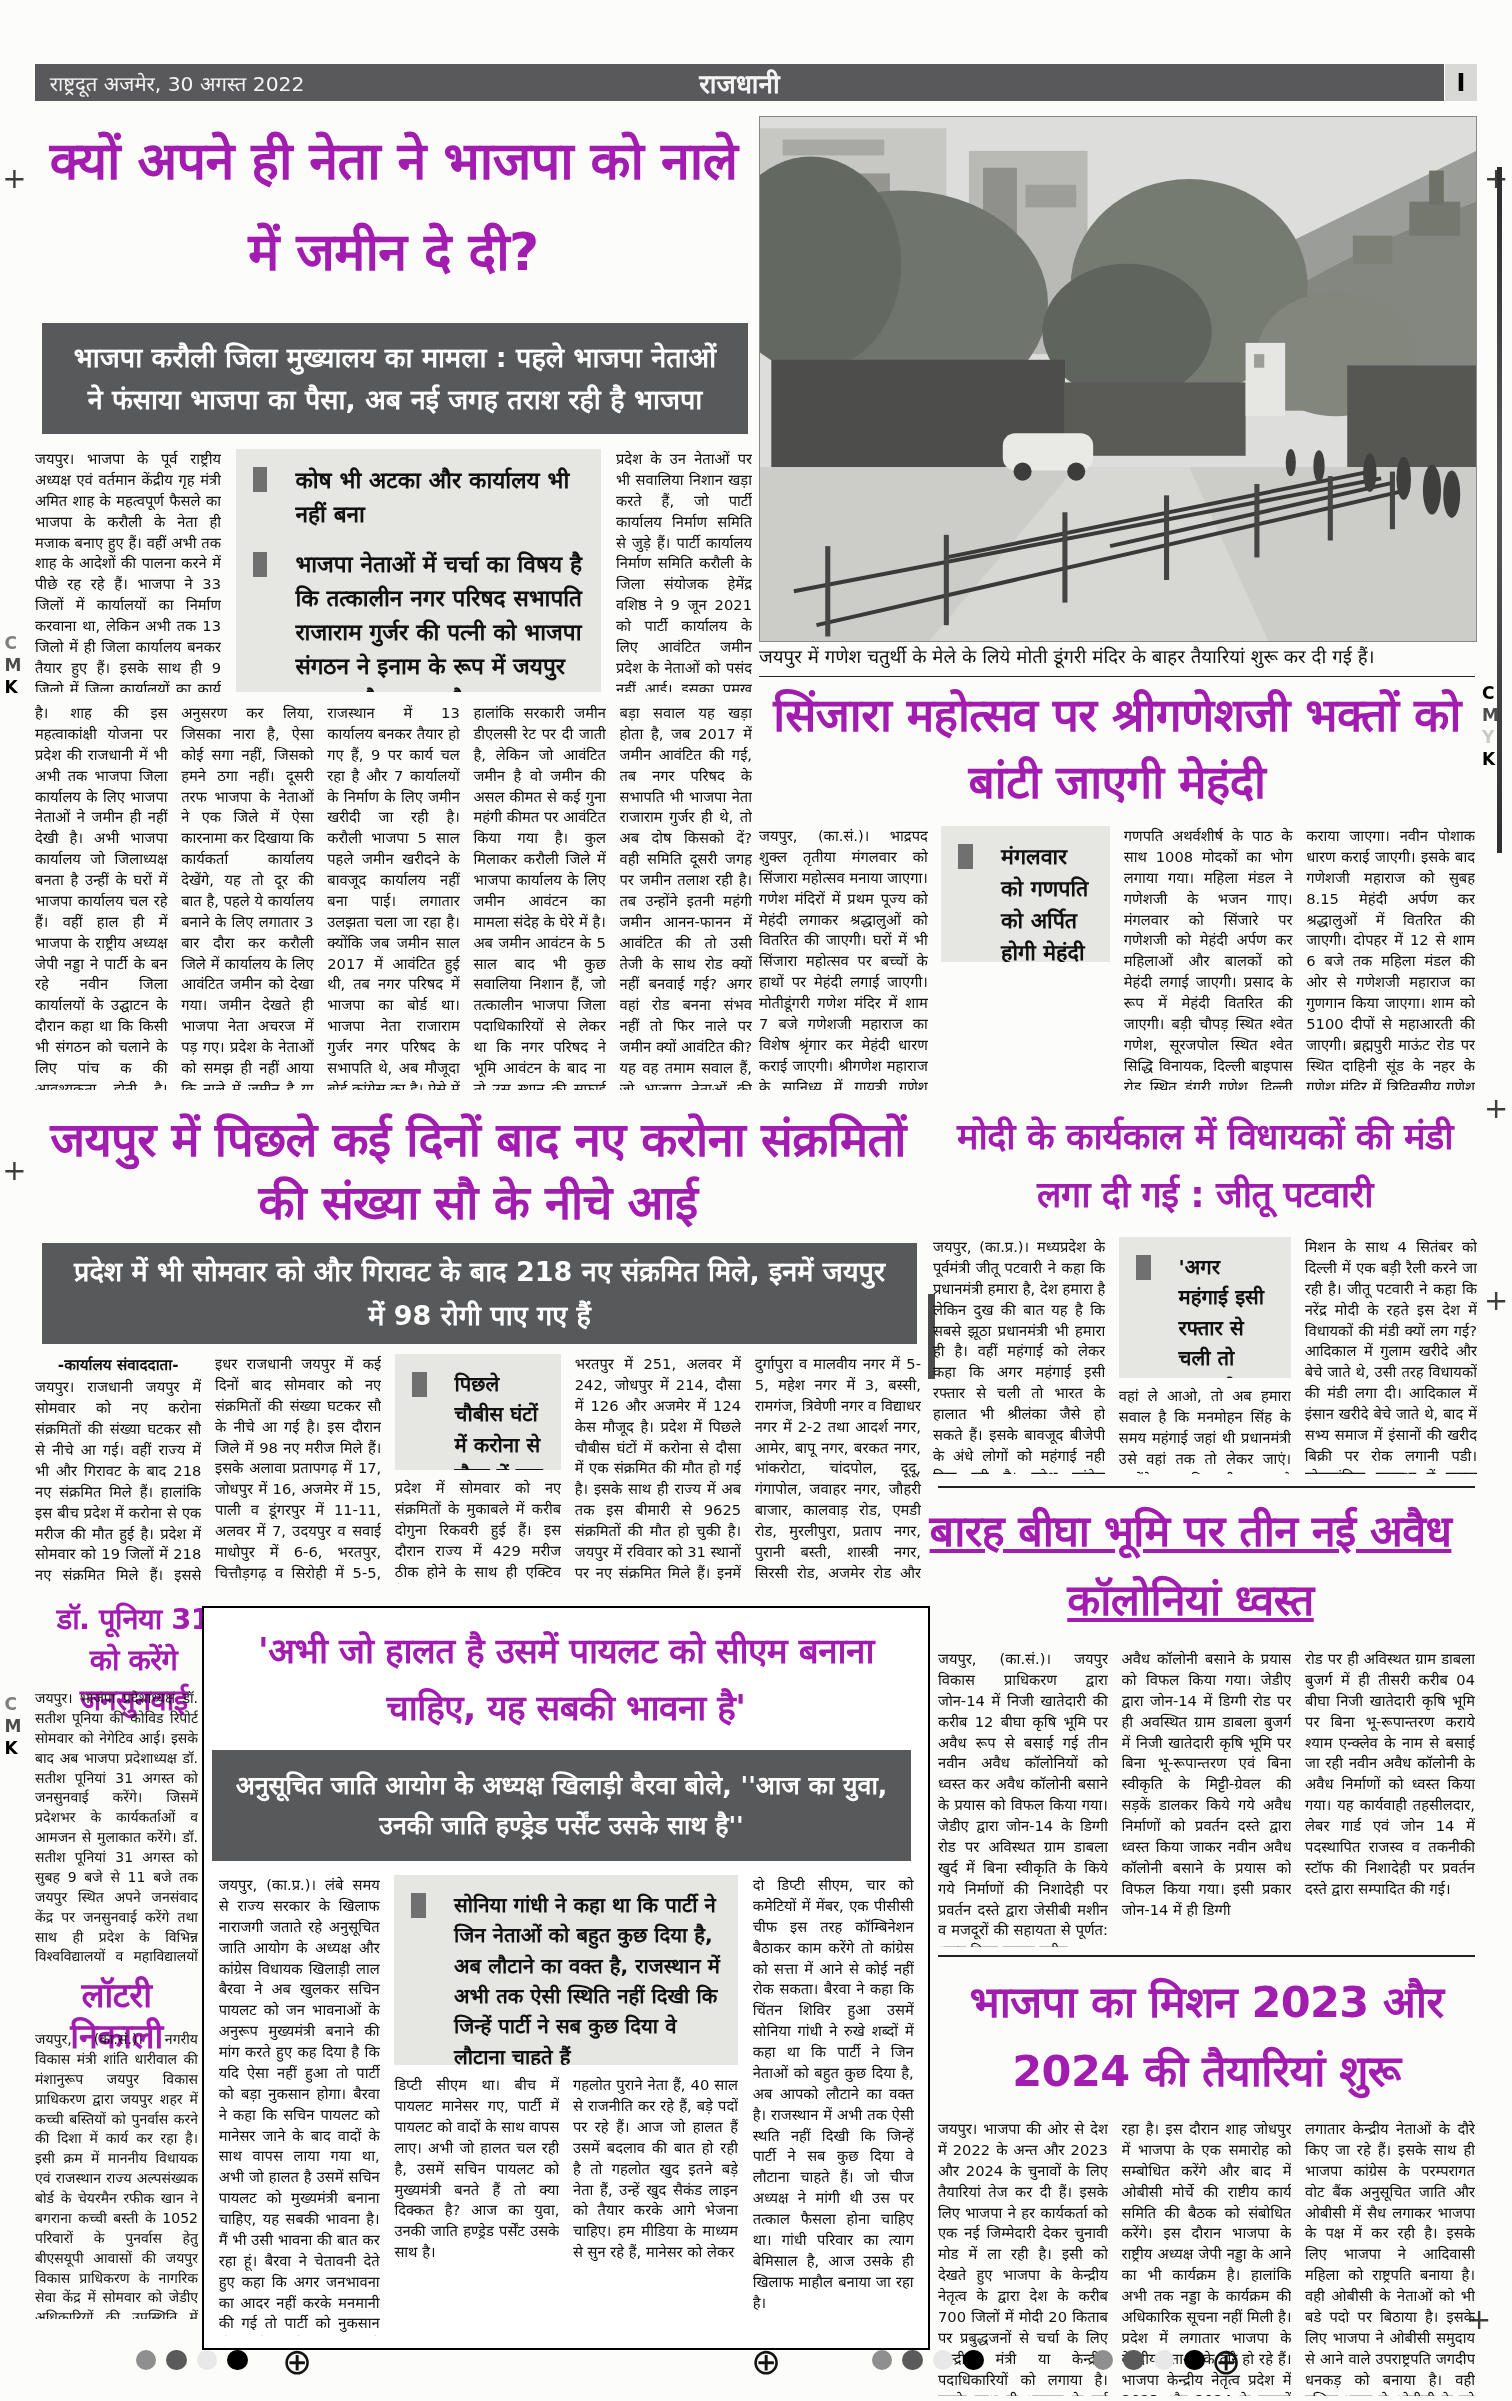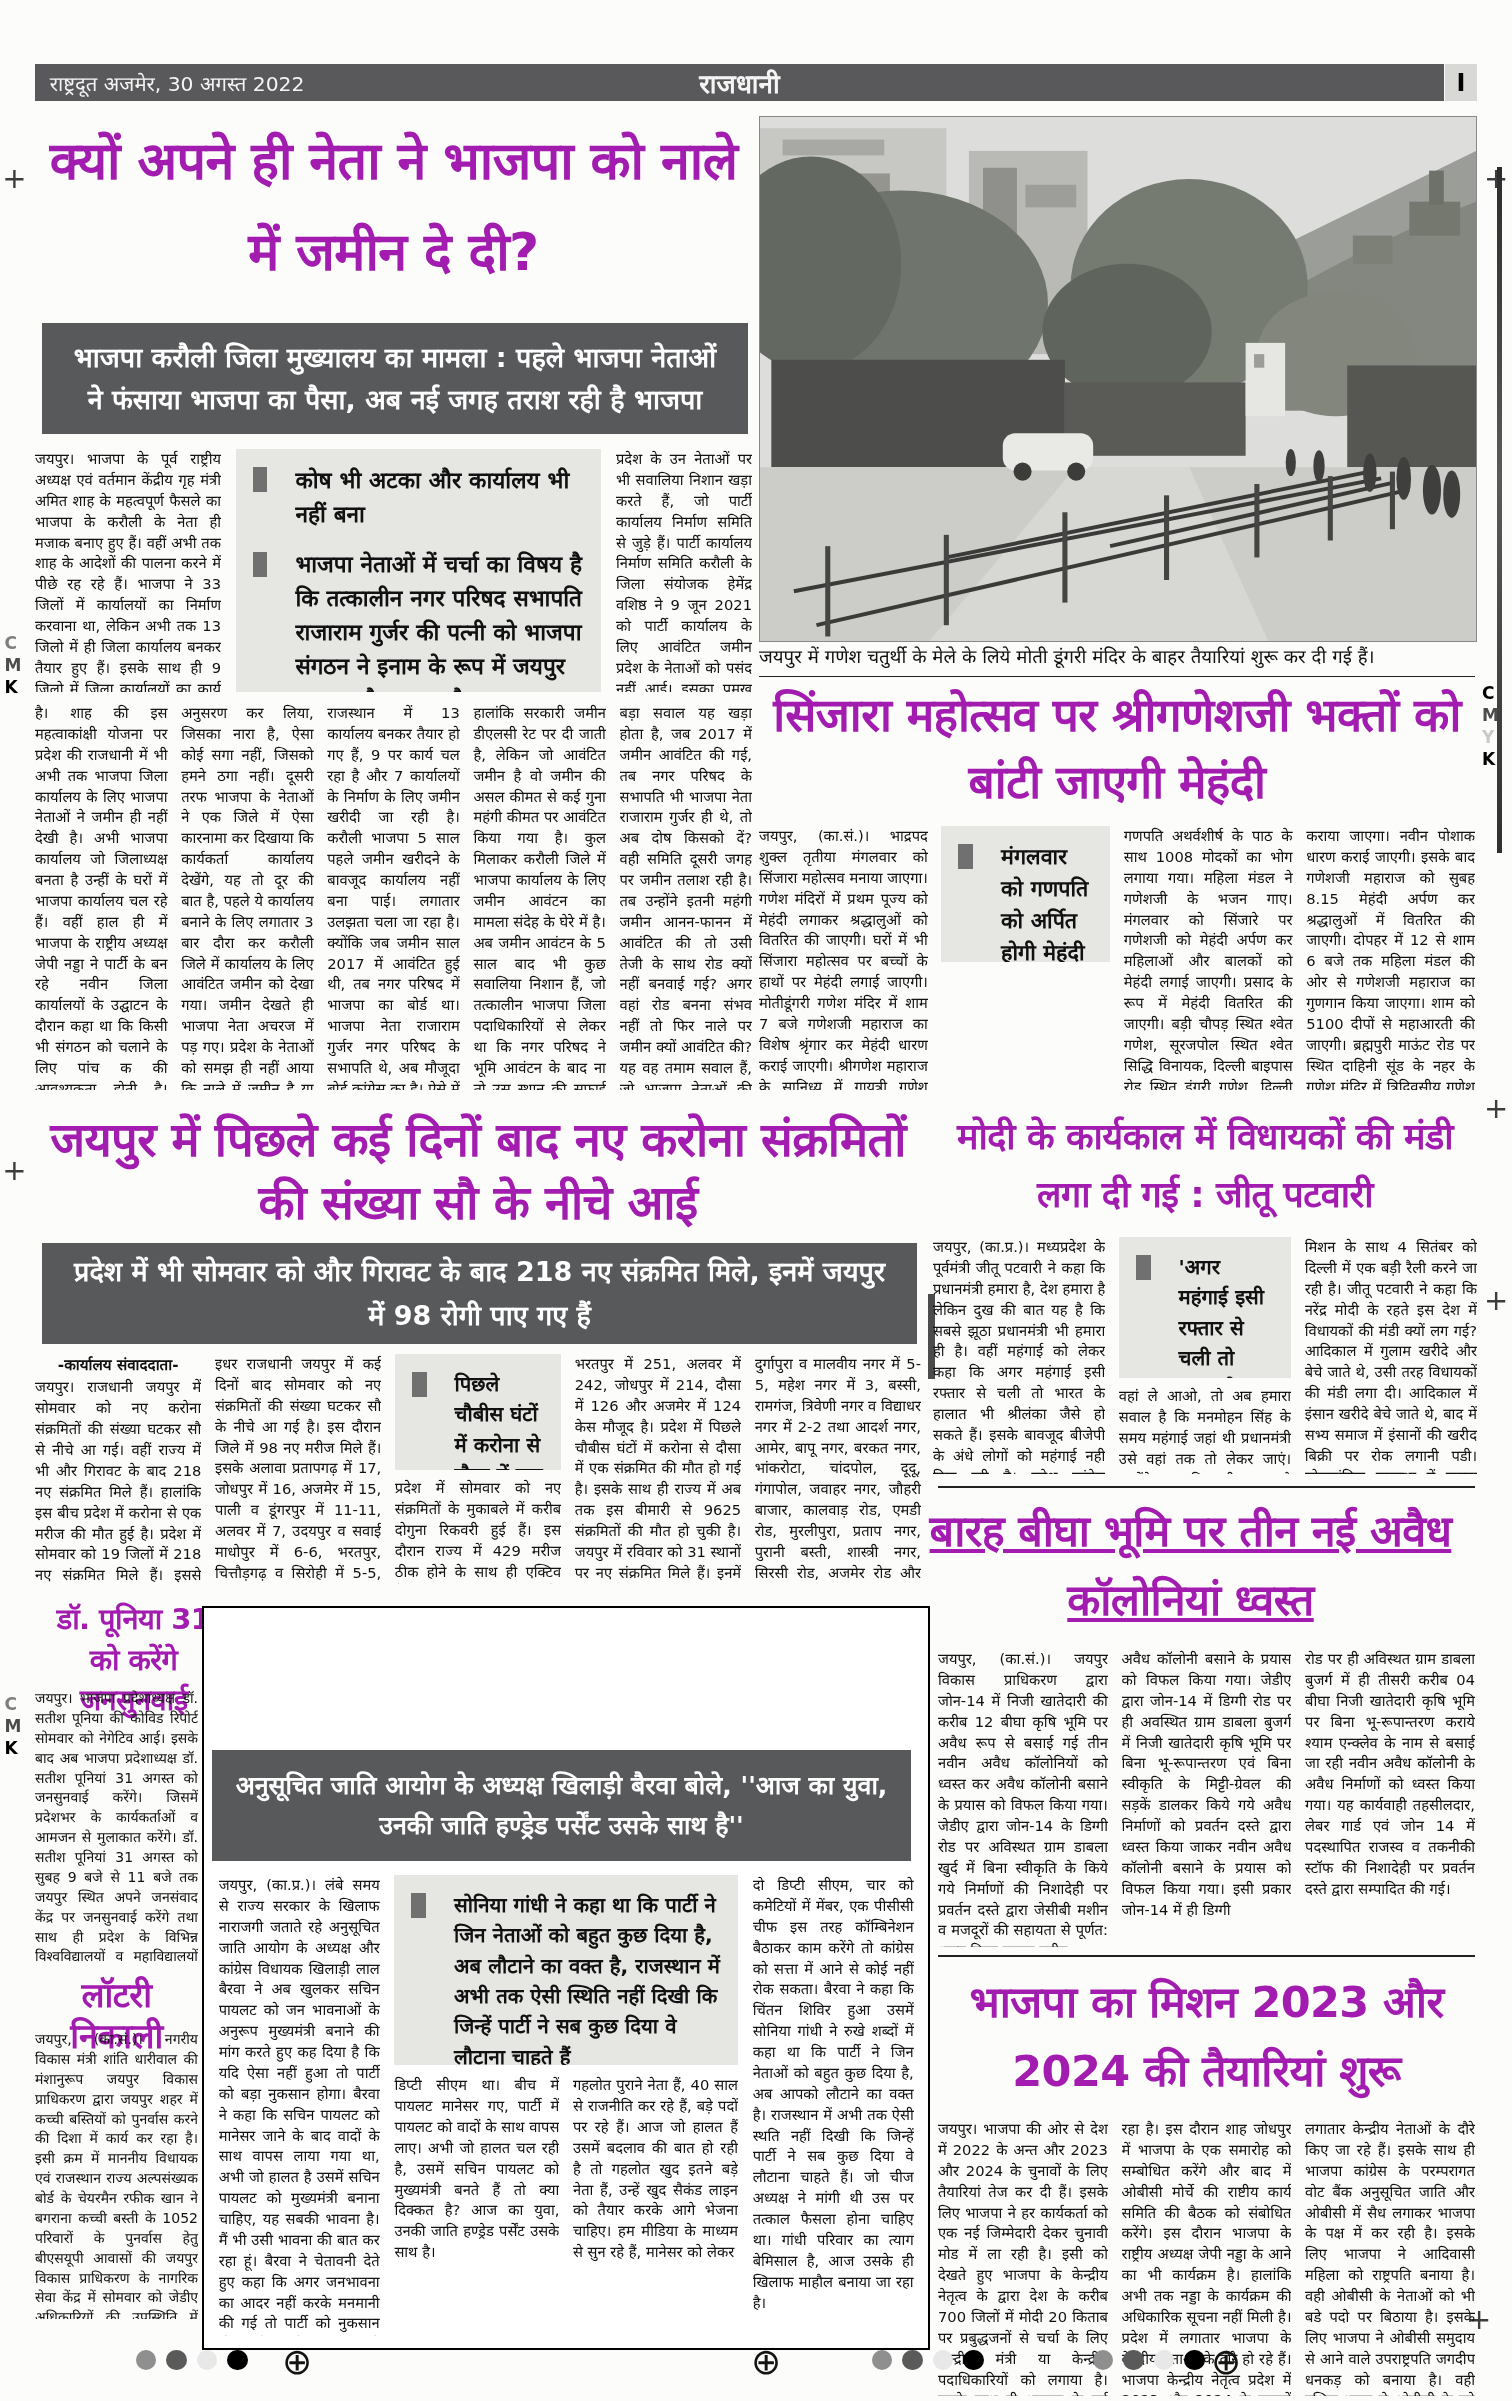--- a/index.html
+++ b/index.html
@@ -238,20 +238,21 @@
     <div class="col bodytext" style="height:277px">रहा है। इस दौरान शाह जोधपुर में भाजपा के एक समारोह को सम्बोधित करेंगे और बाद में ओबीसी मोर्चे की राष्टीय कार्य समिति की बैठक को संबोधित करेंगे। इस दौरान भाजपा के राष्ट्रीय अध्यक्ष जेपी नड्डा के आने का भी कार्यक्रम है। हालांकि अभी तक नड्डा के कार्यक्रम की  अधिकारिक सूचना नहीं मिली है। प्रदेश में लगातार भाजपा के केन्द्रीय नेताओं के दौरे हो रहे हैं। भाजपा केन्द्रीय नेतृत्व प्रदेश में 2023 और 2024 के चुनावों में प्रदेश से कोई कमी नही छोडना चाहता है इसके लिए</div>
     <div class="col bodytext" style="height:277px">लगातार केन्द्रीय नेताओं के दौरे किए जा रहे हैं। इसके साथ ही भाजपा कांग्रेस के परम्परागत वोट बैंक अनुसूचित जाति और ओबीसी में सैध लगाकर भाजपा के पक्ष में कर रही है। इसके लिए भाजपा ने आदिवासी महिला को राष्ट्रपति बनाया है। वही ओबीसी के नेताओं को भी बडे पदो पर बिठाया है। इसके लिए भाजपा ने ओबीसी समुदाय से आने वाले उपराष्ट्रपति जगदीप धनकड़ को बनाया है। वही दक्षिण भारत से ओबीसी के बड़े नेता के लक्ष्मण तेलंगाना से आते हैं। उनको हाल ही मे उनको भाजपा के संसदीय बोर्ड में लगाया गया है।</div>
   </div>
 
   <div class="abs headline" style="left:35px;top:1599px;width:163px;font-size:29px;line-height:1.4;margin-left:17px;">डॉ. पूनिया 31 को करेंगे जनसुनवाई</div>
   <div class="abs bodytext" style="left:35px;top:1689px;width:163px;height:274px;font-size:14px;">जयपुर। भाजपा प्रदेशाध्यक्ष डॉ. सतीश पूनिया की कोविड रिपोर्ट सोमवार को नेगेटिव आई। इसके बाद अब भाजपा प्रदेशाध्यक्ष डॉ. सतीश पूनियां 31 अगस्त को जनसुनवाई करेंगे। जिसमें प्रदेशभर के कार्यकर्ताओं व आमजन से मुलाकात करेंगे। डॉ. सतीश पूनियां 31 अगस्त को सुबह 9 बजे से 11 बजे तक जयपुर स्थित अपने जनसंवाद केंद्र पर जनसुनवाई करेंगे तथा साथ ही प्रदेश के विभिन्न विश्वविद्यालयों व महाविद्यालयों के नवनिर्वाचित छात्र प्रतिनिधियों से जनसंवाद केन्द्र पर मुलाक़ात कर उनका अभिनंदन करेंगे। डॉ. पूनियां 31 अगस्त को दोपहर 3:15 बजे आमेर के घाटी दरवाज़े पर गणेश चतुर्थी पूजा अर्चना करेंगे। डॉ. पूनियां पिछले दिनों कोविड पॉजिटिव होने के कारण चिकित्सकों के परामर्श से स्वास्थ्य लाभ ले रहे थे। इससे पहले दोनों कोविडकाल में डॉ. पूनियां सेवा कार्य करते हुए दोनों बार कोरोना पॉजिटिव हो गये थे।</div>
   <div class="abs headline" style="left:35px;top:1975px;width:163px;font-size:34px;line-height:1.2;">लॉटरी निकाली</div>
   <div class="abs bodytext" style="left:35px;top:2030px;width:163px;height:289px;font-size:14px;">जयपुर, (का.सं.)। नगरीय विकास मंत्री शांति धारीवाल की मंशानुरूप जयपुर विकास प्राधिकरण द्वारा जयपुर शहर में कच्ची बस्तियों को पुनर्वास करने की दिशा में कार्य कर रहा है। इसी क्रम में माननीय विधायक एवं राजस्थान राज्य अल्पसंख्यक बोर्ड के चेयरमैन रफीक खान ने बगराना कच्ची बस्ती के 1052 परिवारों के पुनर्वास हेतु बीएसयूपी आवासों की जयपुर विकास प्राधिकरण के नागरिक सेवा केंद्र में सोमवार को जेडीए अधिकारियों की उपस्थिति में रेण्डम प्रणाली से लॉटरी निकाली।</div>
 
   <div class="abs boxed" style="left:202px;top:1606px;width:728px;height:744px;">
+    <div class="headline" style="position:absolute;left:16px;top:14.7px;width:692px;font-size:35px;line-height:1.65;">'अभी जो हालत है उसमें पायलट को सीएम बनाना चाहिए, यह सबकी भावना है'</div>
     <div class="revband" style="position:absolute;left:8px;top:142px;width:699px;min-height:111px;font-size:25px;line-height:1.6;">अनुसूचित जाति आयोग के अध्यक्ष खिलाड़ी बैरवा बोले, ''आज का युवा, उनकी जाति हण्ड्रेड पर्सेंट उसके साथ है''</div>
     <div style="position:absolute;left:14.7px;top:267px;width:695px;height:461px;display:flex;gap:14.7px;">
       <div class="bodytext" style="width:161px;height:461px;">जयपुर, (का.प्र.)। लंबे समय से राज्य सरकार के खिलाफ नाराजगी जताते रहे अनुसूचित जाति आयोग के अध्यक्ष और कांग्रेस विधायक खिलाड़ी लाल बैरवा ने अब खुलकर सचिन पायलट को जन भावनाओं के अनुरूप मुख्यमंत्री बनाने की मांग करते हुए कह दिया है कि यदि ऐसा नहीं हुआ तो पार्टी को बड़ा नुकसान होगा। बैरवा ने कहा कि सचिन पायलट को मानेसर जाने के बाद वादों के साथ वापस लाया गया था, अभी जो हालत है उसमें सचिन पायलट को मुख्यमंत्री बनाना चाहिए, यह सबकी भावना है। मैं भी उसी भावना की बात कर रहा हूं। बैरवा ने चेतावनी देते हुए कहा कि अगर जनभावना का आदर नहीं करके मनमानी की गई तो पार्टी को नुकसान होगा। बैरवा ने राजस्थान में मुख्यमंत्री बदलने को लेकर कहा कि बदलाव तो होते रहना चाहिए। आलाकमान तय करता है, चर्चा जोरों पर है, सभी लोगों को विचार करना चाहिए। उन्होंने कहा कि अशोक गहलोत मुख्यमंत्री बने थे, सचिन पायलट</div>
       <div style="flex:1 1 0;min-width:0;display:flex;flex-direction:column;gap:10.2px;">
         <div class="graybox" style="height:190px;">
           <div class="bullet">
             <span class="sq"></span>
             <span class="bullettext" style="font-size:20.3px">सोनि‍या गांधी ने कहा था कि पार्टी ने जिन नेताओं को बहुत कुछ दिया है, अब लौटाने का वक्त है, राजस्थान में अभी तक ऐसी स्थिति नहीं दिखी कि जिन्हें पार्टी ने सब कुछ दिया वे लौटाना चाहते हैं</span>
           </div>
           <div class="bullet">

